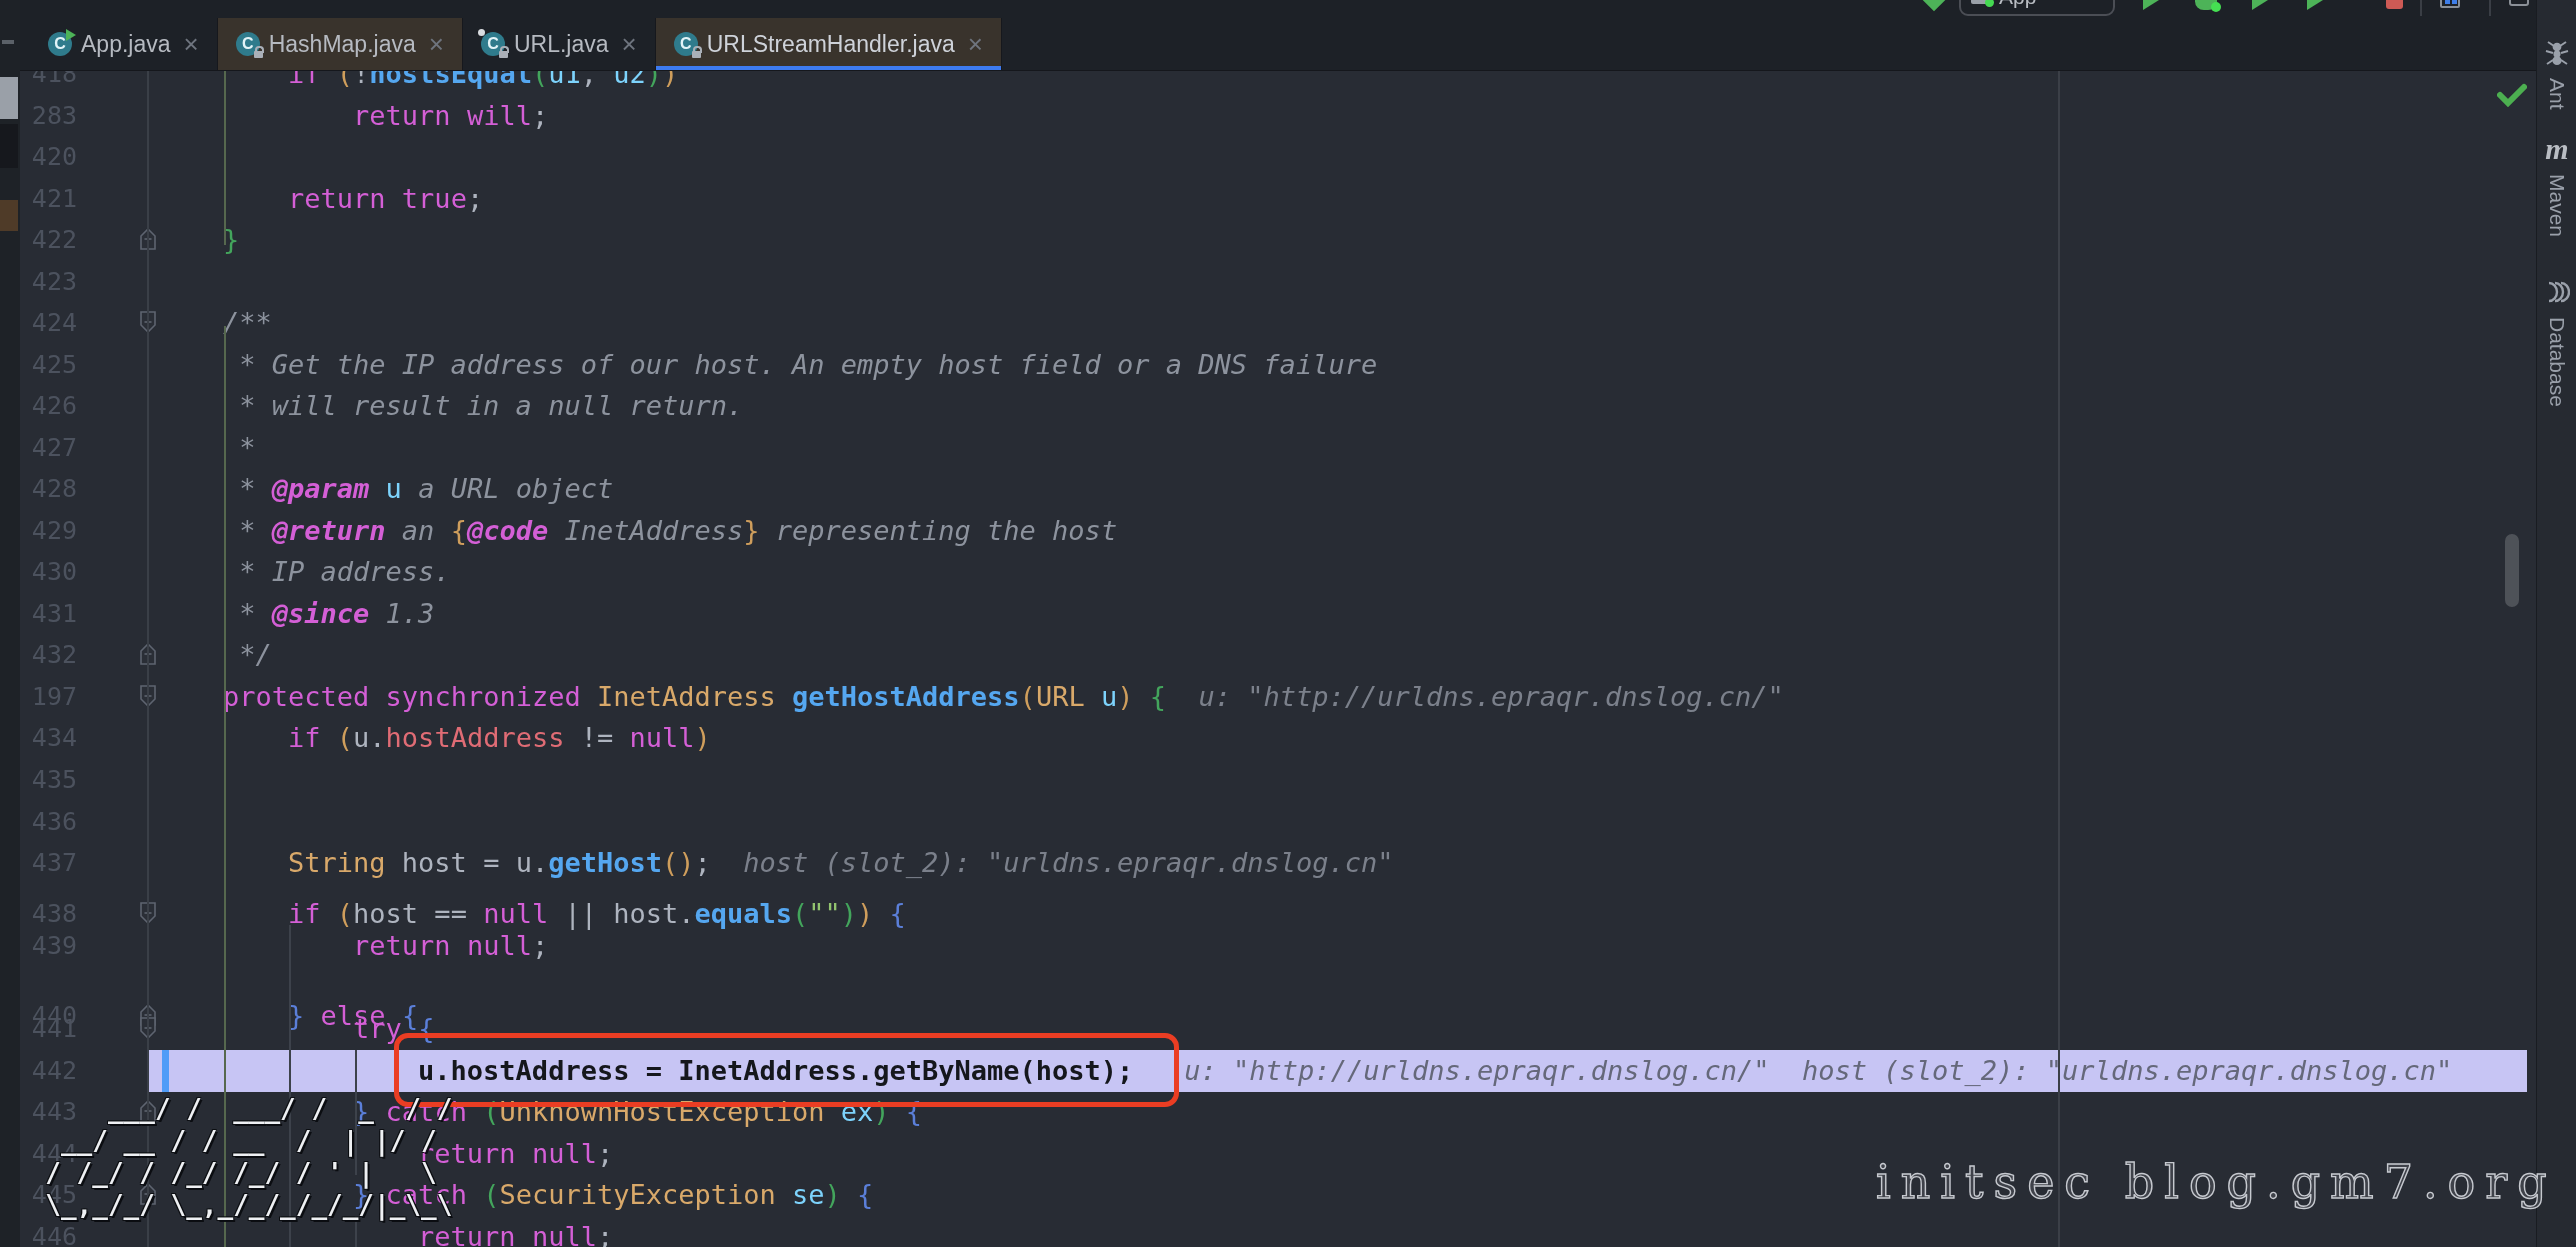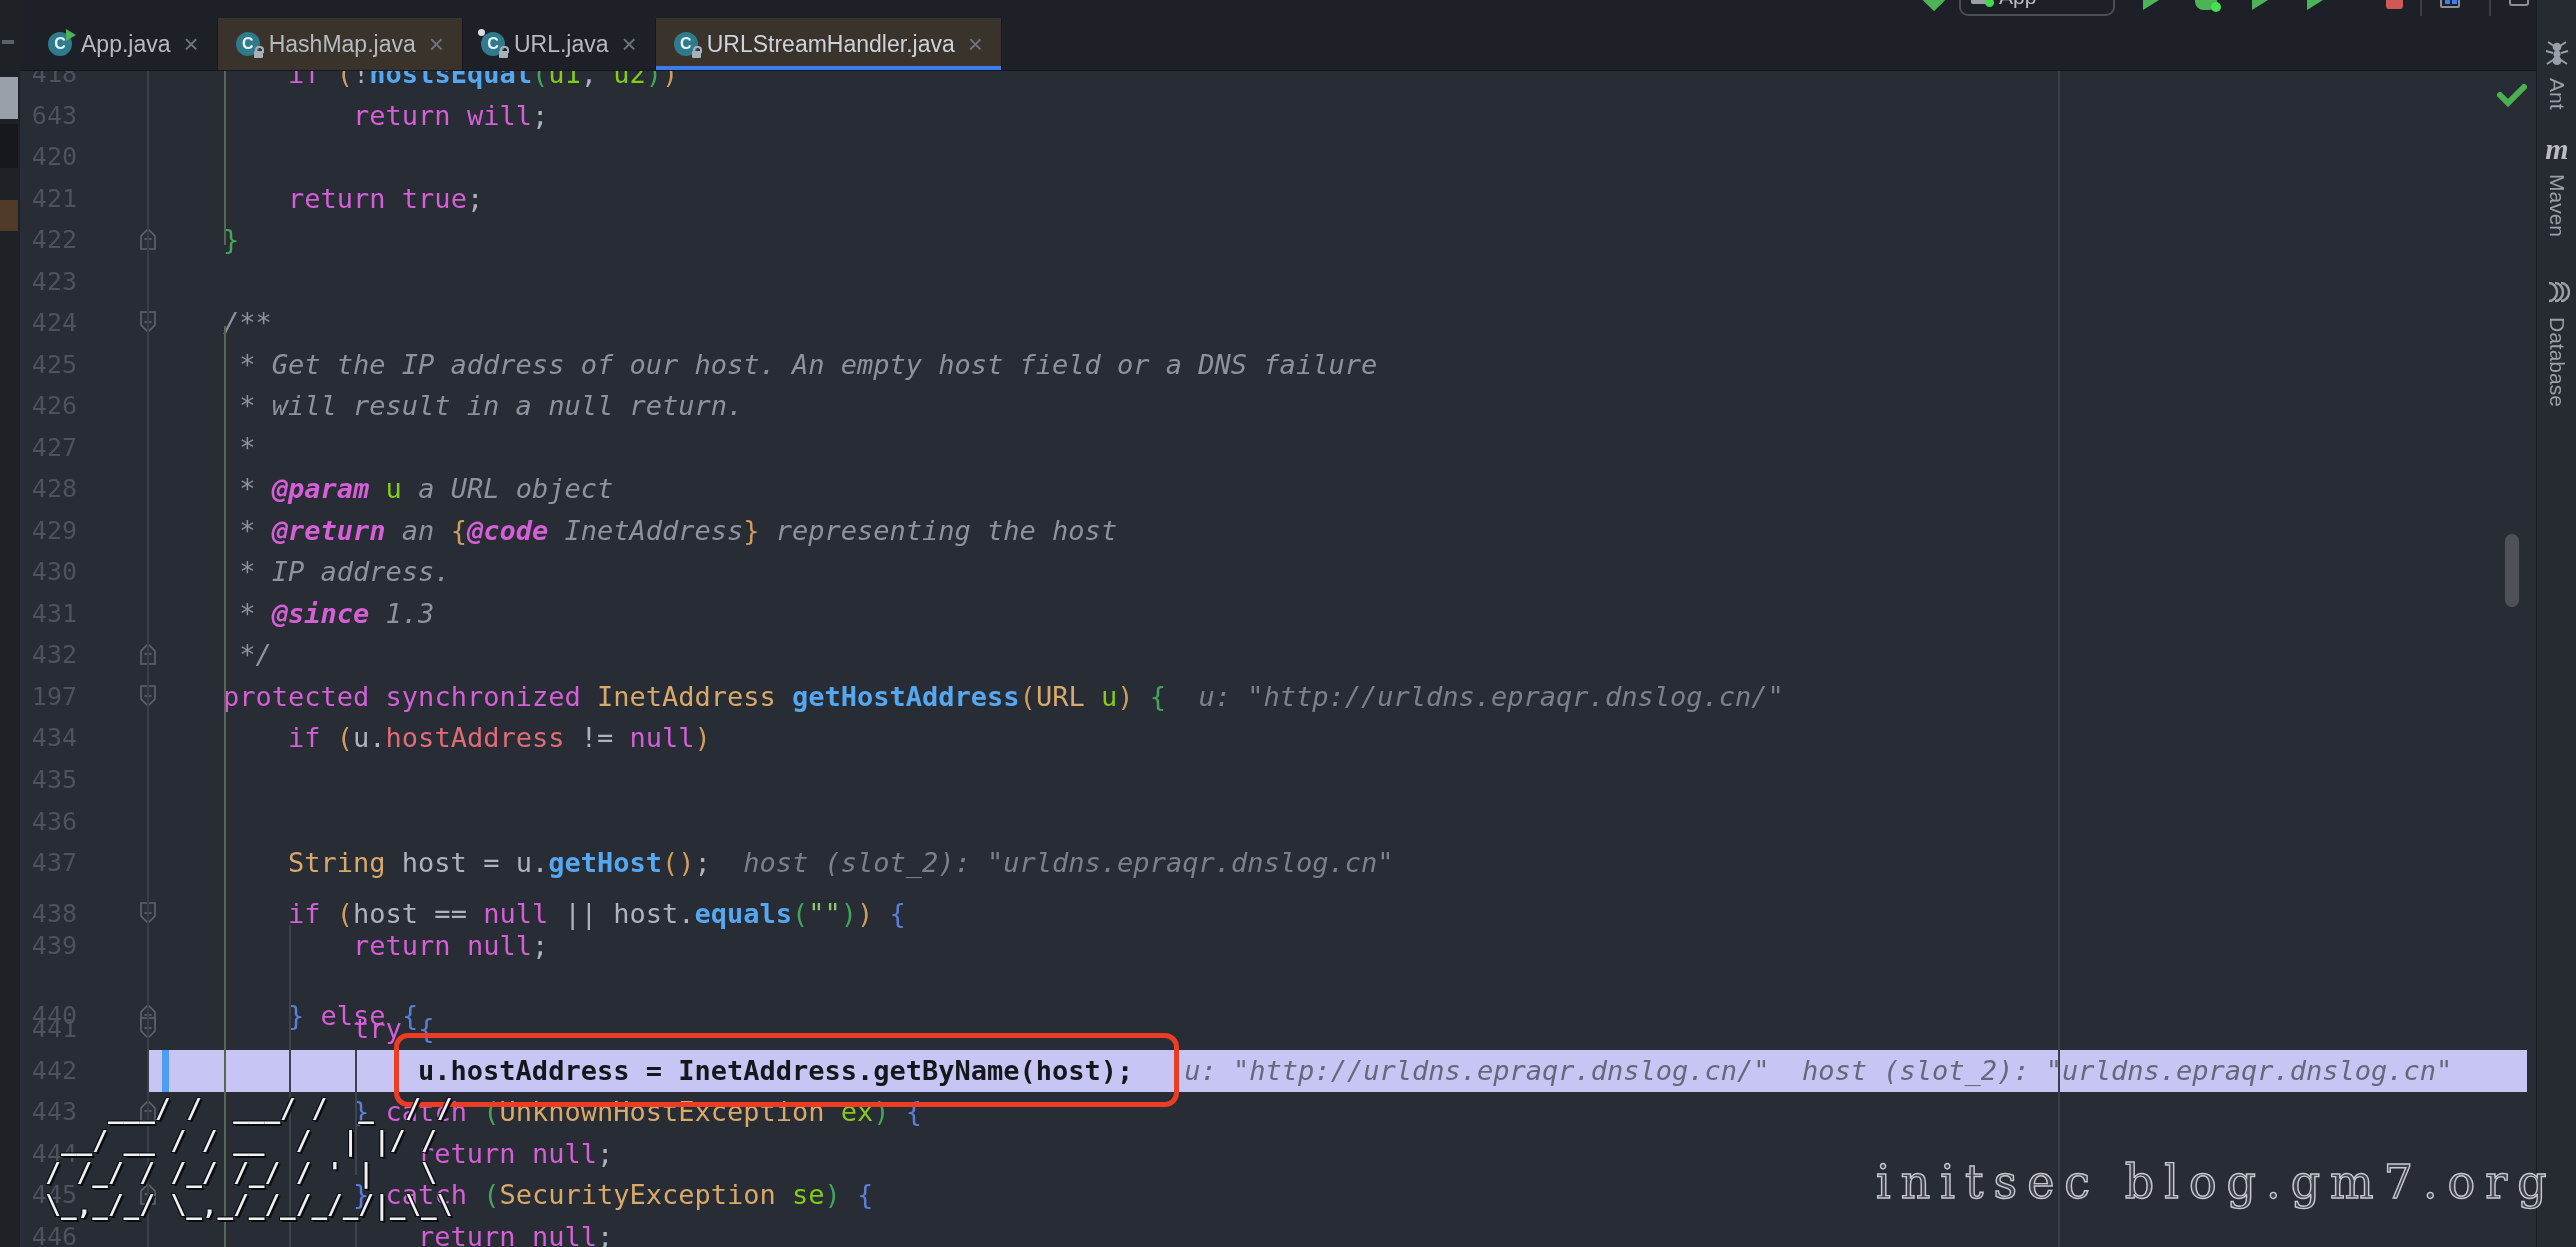--- a/index.html
+++ b/index.html
@@ -38,21 +38,21 @@
   .tok-typ{color:#d9a96a}
   .tok-fn{color:#55a7f0;font-weight:bold}
   .tok-fld{color:#e06c75}
   .tok-str{color:#93c46f}
   .tok-pb{color:#cf9e5c}
   .tok-pg{color:#43a55c}
   .tok-pblu{color:#5b7fd9}
   .tok-pw{color:#aeb4bf}
   .tok-cm{color:#8d939e;font-style:italic}
   .tok-tag{color:#d45fd6;font-weight:bold;font-style:italic}
-  .tok-prm{color:#84cc16}
+  .tok-prm{color:#7dd3fc}
   .tok-hint{color:#7b808b;font-style:italic}
   .tok-blk{color:#15171c;font-weight:bold}
   .tok-hintl{color:#65687a;font-style:italic;padding-left:51px}
   #caret-bar{position:absolute;left:142px;width:7px;height:42px;background:#4f9cf7;z-index:8;}
   #exec-box{position:absolute;left:374px;width:785px;height:74px;border:5px solid #ea3d23;border-radius:14px;z-index:9;pointer-events:none;}
   #check-ok{position:absolute;left:2477px;top:12px;}
   #vscroll{position:absolute;left:2485px;top:463px;width:14px;height:73px;border-radius:7px;background:rgba(255,255,255,.18);}
   
   .tbi{position:absolute;top:-8px;}
   #run-combo{position:absolute;left:1939px;top:-22px;width:156px;height:38px;border:2px solid #4b4e55;border-radius:9px;display:flex;align-items:center;gap:8px;padding:0 10px;}
@@ -134,21 +134,21 @@
   <div class="guide" style="left:269px;top:854px;height:322px;background:#3d424b;"></div>
   <div class="guide" style="left:335px;top:979px;height:125px;background:#3d424b;"></div>
   <div class="guide" style="left:335px;top:1145px;height:32px;background:#3d424b;"></div>
   <div class="guide" style="left:2038px;top:0;height:1176px;background:#3b3f47;"></div>
   <div id="rows">
       <div class="row" style="top: -18px;">
         <span class="lnum">418</span>
         <pre class="code"><span class="tok-pw">        </span><span class="tok-kw">if</span><span class="tok-pw"> </span><span class="tok-pb">(</span><span class="tok-pw">!</span><span class="tok-fn">hostsEqual</span><span class="tok-pg">(</span><span class="tok-prm">u1</span><span class="tok-pw">, </span><span class="tok-prm">u2</span><span class="tok-pg">)</span><span class="tok-pb">)</span></pre>
       </div>
       <div class="row" style="top: 24px;">
-        <span class="lnum">643</span>
+        <span class="lnum">283</span>
         <pre class="code"><span class="tok-pw">            </span><span class="tok-kw">return</span><span class="tok-pw"> </span><span class="tok-kw">will</span><span class="tok-pw">;</span></pre>
       </div>
       <div class="row" style="top: 65px;">
         <span class="lnum">420</span>
         <pre class="code"></pre>
       </div>
       <div class="row" style="top: 107px;">
         <span class="lnum">421</span>
         <pre class="code"><span class="tok-pw">        </span><span class="tok-kw">return</span><span class="tok-pw"> </span><span class="tok-kw">true</span><span class="tok-pw">;</span></pre>
       </div>

